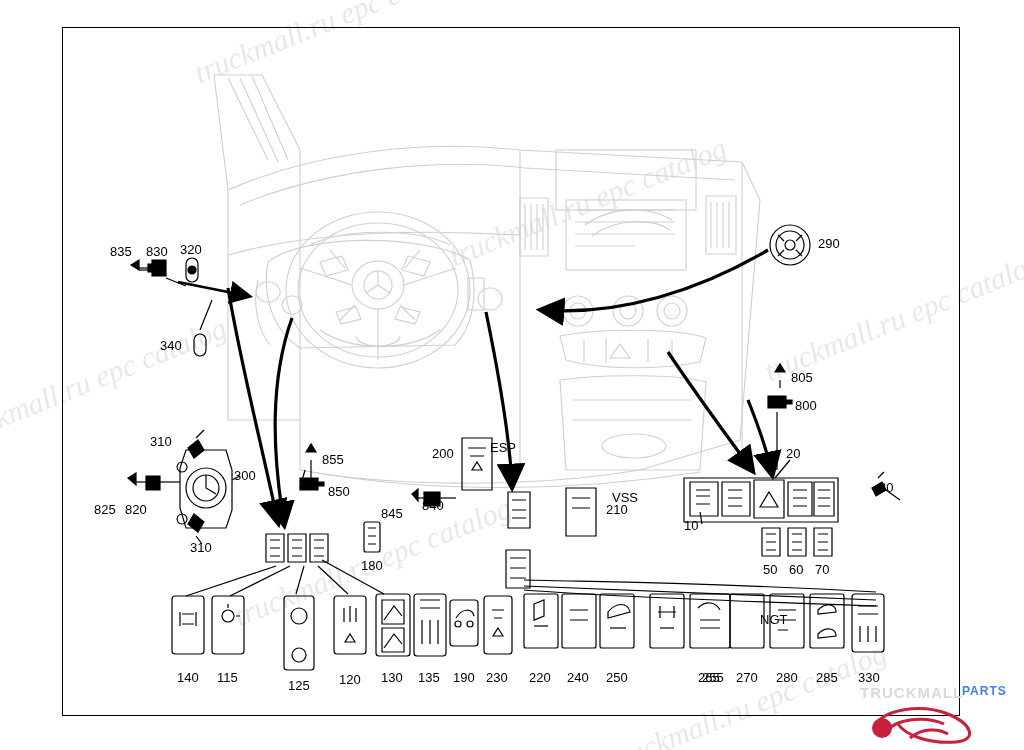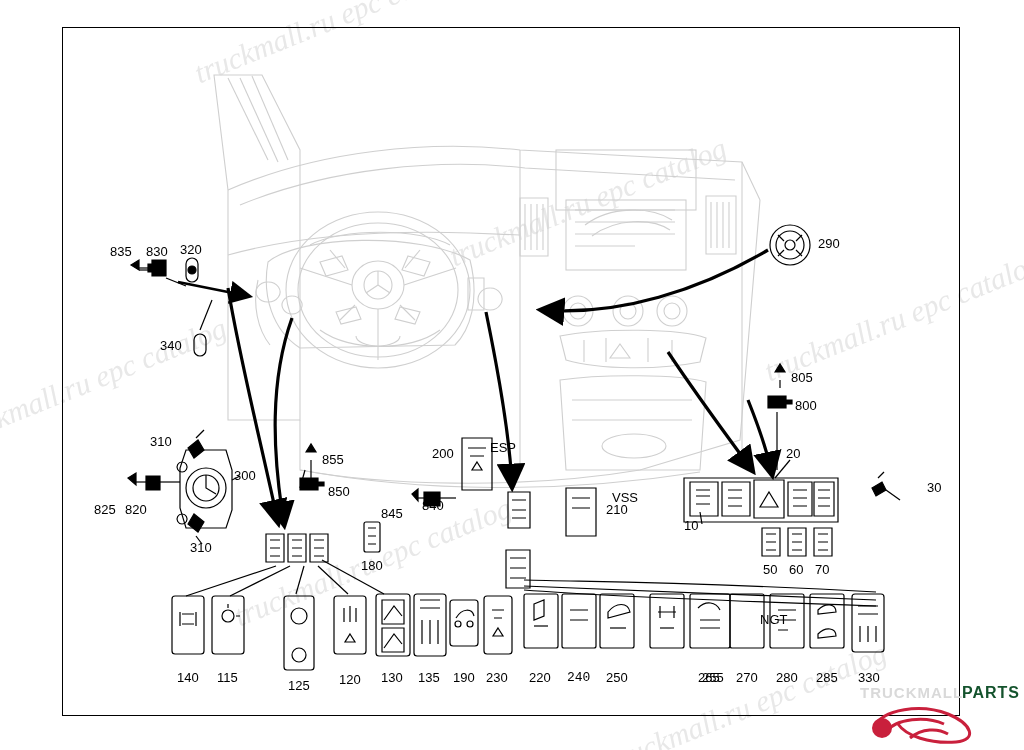--- a/index.html
+++ b/index.html
@@ -76,24 +76,24 @@
     left: 8px; top: 0px;
     font-size: 15px;
     font-weight: bold;
     letter-spacing: 1px;
     color: #d9d9d9;
     font-family: "Liberation Sans", sans-serif;
   }
   .logo .txt2 {
     position: absolute;
     left: 110px; top: 0px;
-    font-size: 16px;
+    font-size: 12px;
     font-weight: bold;
     letter-spacing: 1px;
-    color: #14532d;
+    color: #3b82f6;
     font-family: "Liberation Sans", sans-serif;
   }
 </style>
 </head>
 <body>
 
 <div id="root">
 
   <div class="wm w1">truckmall.ru epc catalog</div>
   <div class="wm w2">truckmall.ru epc catalog</div>
@@ -386,21 +386,21 @@
 
   <div class="lbl" style="left:110px; top:244px;">835</div>
   <div class="lbl" style="left:146px; top:244px;">830</div>
   <div class="lbl" style="left:180px; top:242px;">320</div>
   <div class="lbl" style="left:160px; top:338px;">340</div>
   <div class="lbl" style="left:818px; top:236px;">290</div>
   <div class="lbl" style="left:791px; top:370px;">805</div>
   <div class="lbl" style="left:795px; top:398px;">800</div>
   <div class="lbl" style="left:786px; top:446px;">20</div>
   <div class="lbl" style="left:684px; top:518px;">10</div>
-  <div class="lbl" style="left:879px; top:480px;margin-left:48px;">30</div>
+  <div class="lbl" style="left:879px; top:480px;">30</div>
   <div class="lbl" style="left:150px; top:434px;">310</div>
   <div class="lbl" style="left:234px; top:468px;">300</div>
   <div class="lbl" style="left:94px;  top:502px;">825</div>
   <div class="lbl" style="left:125px; top:502px;">820</div>
   <div class="lbl" style="left:190px; top:540px;">310</div>
   <div class="lbl" style="left:322px; top:452px;">855</div>
   <div class="lbl" style="left:328px; top:484px;">850</div>
   <div class="lbl" style="left:432px; top:446px;">200</div>
   <div class="lbl" style="left:606px; top:502px;">210</div>
   <div class="lbl" style="left:381px; top:506px;">845</div>
@@ -412,21 +412,21 @@
 
   <div class="lbl" style="left:177px; top:670px;">140</div>
   <div class="lbl" style="left:217px; top:670px;">115</div>
   <div class="lbl" style="left:288px; top:678px;">125</div>
   <div class="lbl" style="left:339px; top:672px;">120</div>
   <div class="lbl" style="left:381px; top:670px;">130</div>
   <div class="lbl" style="left:418px; top:670px;">135</div>
   <div class="lbl" style="left:453px; top:670px;">190</div>
   <div class="lbl" style="left:486px; top:670px;">230</div>
   <div class="lbl" style="left:529px; top:670px;">220</div>
-  <div class="lbl" style="left:567px; top:670px;font-family:Liberation Mono, monospace;">240</div>
+  <div class="lbl" style="left:567px; top:670px;">240</div>
   <div class="lbl" style="left:606px; top:670px;">250</div>
   <div class="lbl" style="left:655px; top:670px;margin-left:47px;">255</div>
   <div class="lbl" style="left:698px; top:670px;">265</div>
   <div class="lbl" style="left:736px; top:670px;">270</div>
   <div class="lbl" style="left:776px; top:670px;">280</div>
   <div class="lbl" style="left:816px; top:670px;">285</div>
   <div class="lbl" style="left:858px; top:670px;">330</div>
 
   <div class="lbl sm" style="left:736px; top:612px;">NGT</div>
   <div class="lbl sm" style="left:572px; top:490px;margin-left:16px;">VSS</div>

